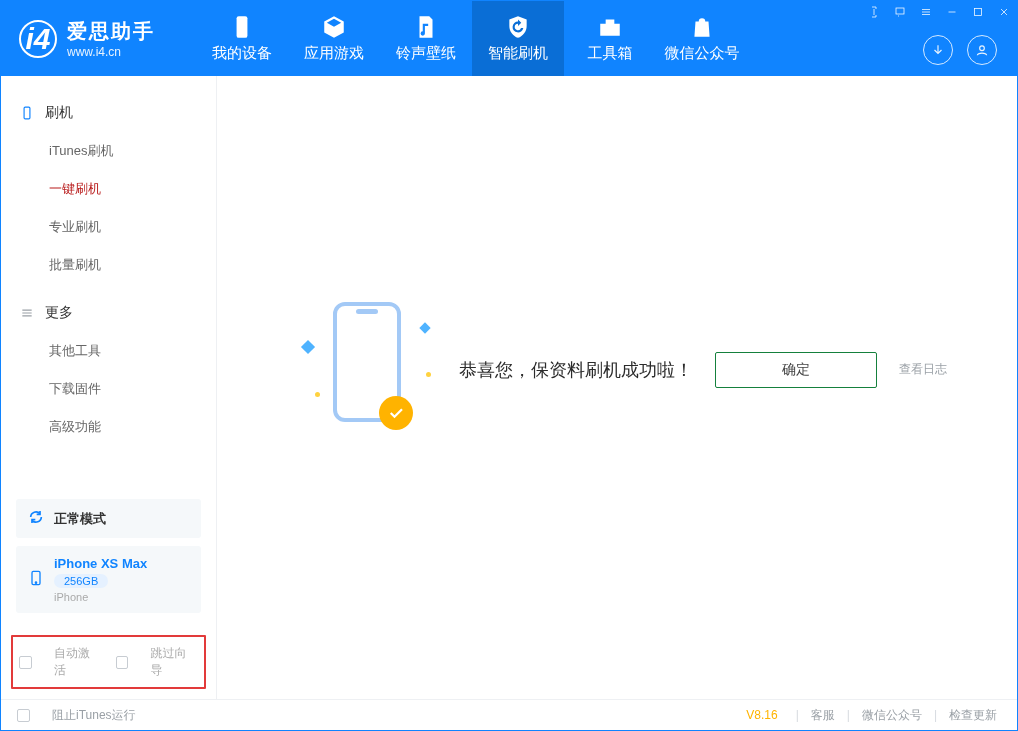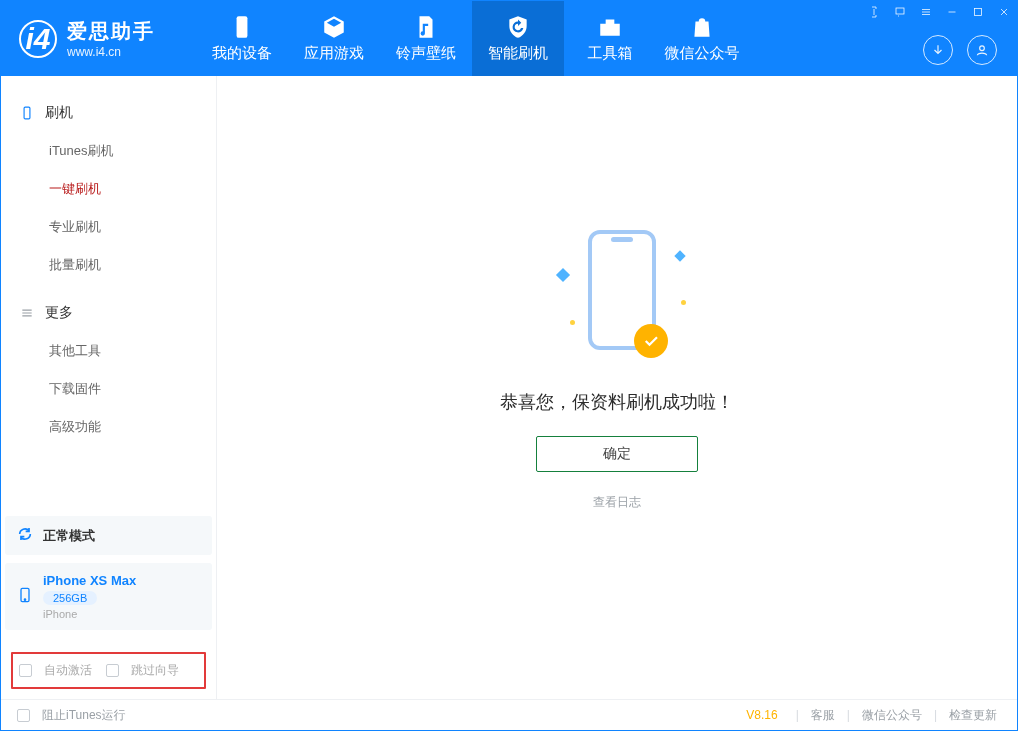--- a/index.html
+++ b/index.html
@@ -135,21 +135,21 @@
   }
   .side-group-head .icon { width: 16px; height: 16px; display:flex; align-items:center; justify-content:center; }
   .side-item {
     padding: 10px 18px 10px 48px;
     font-size: 13px;
     color: #666;
     cursor: pointer;
   }
   .side-item.active { color: #b91c1c; }
 
-  .device-cards { padding: 8px 4px; }
+  .device-cards { padding: 8px 15px; }
   .device-card {
     background: #f5f8fa;
     border-radius: 3px;
     padding: 10px 12px;
     margin-bottom: 8px;
     display: flex;
     align-items: center;
     gap: 10px;
     font-size: 13px;
     color: #333;
@@ -177,21 +177,21 @@
     border-radius: 1px;
     margin: 6px 10px 10px 10px;
     padding: 8px 6px;
     display: flex;
     gap: 14px;
     align-items: center;
   }
   .chk {
     display: flex;
     align-items: center;
-    gap: 12px;
+    gap: 22px;
     font-size: 12px;
     color: #aaa;
     cursor: pointer;
   }
   .chk-box {
     width: 13px; height: 13px;
     border: 1px solid #c7ccd2;
     border-radius: 2px;
     background: #fff;
   }
@@ -200,21 +200,21 @@
   .main {
     flex: 1;
     background: #fff;
     display: flex;
     align-items: center;
     justify-content: center;
     position: relative;
   }
   .result {
     display: flex;
-    flex-direction: column;
+    flex-direction: row;
     align-items: center;
     gap: 22px;
     transform: translateY(-18px);
   }
   .phone-illus { position: relative; width: 150px; height: 140px; }
   .phone-frame {
     position: absolute;
     left: 46px;
     top: 2px;
     width: 68px;

